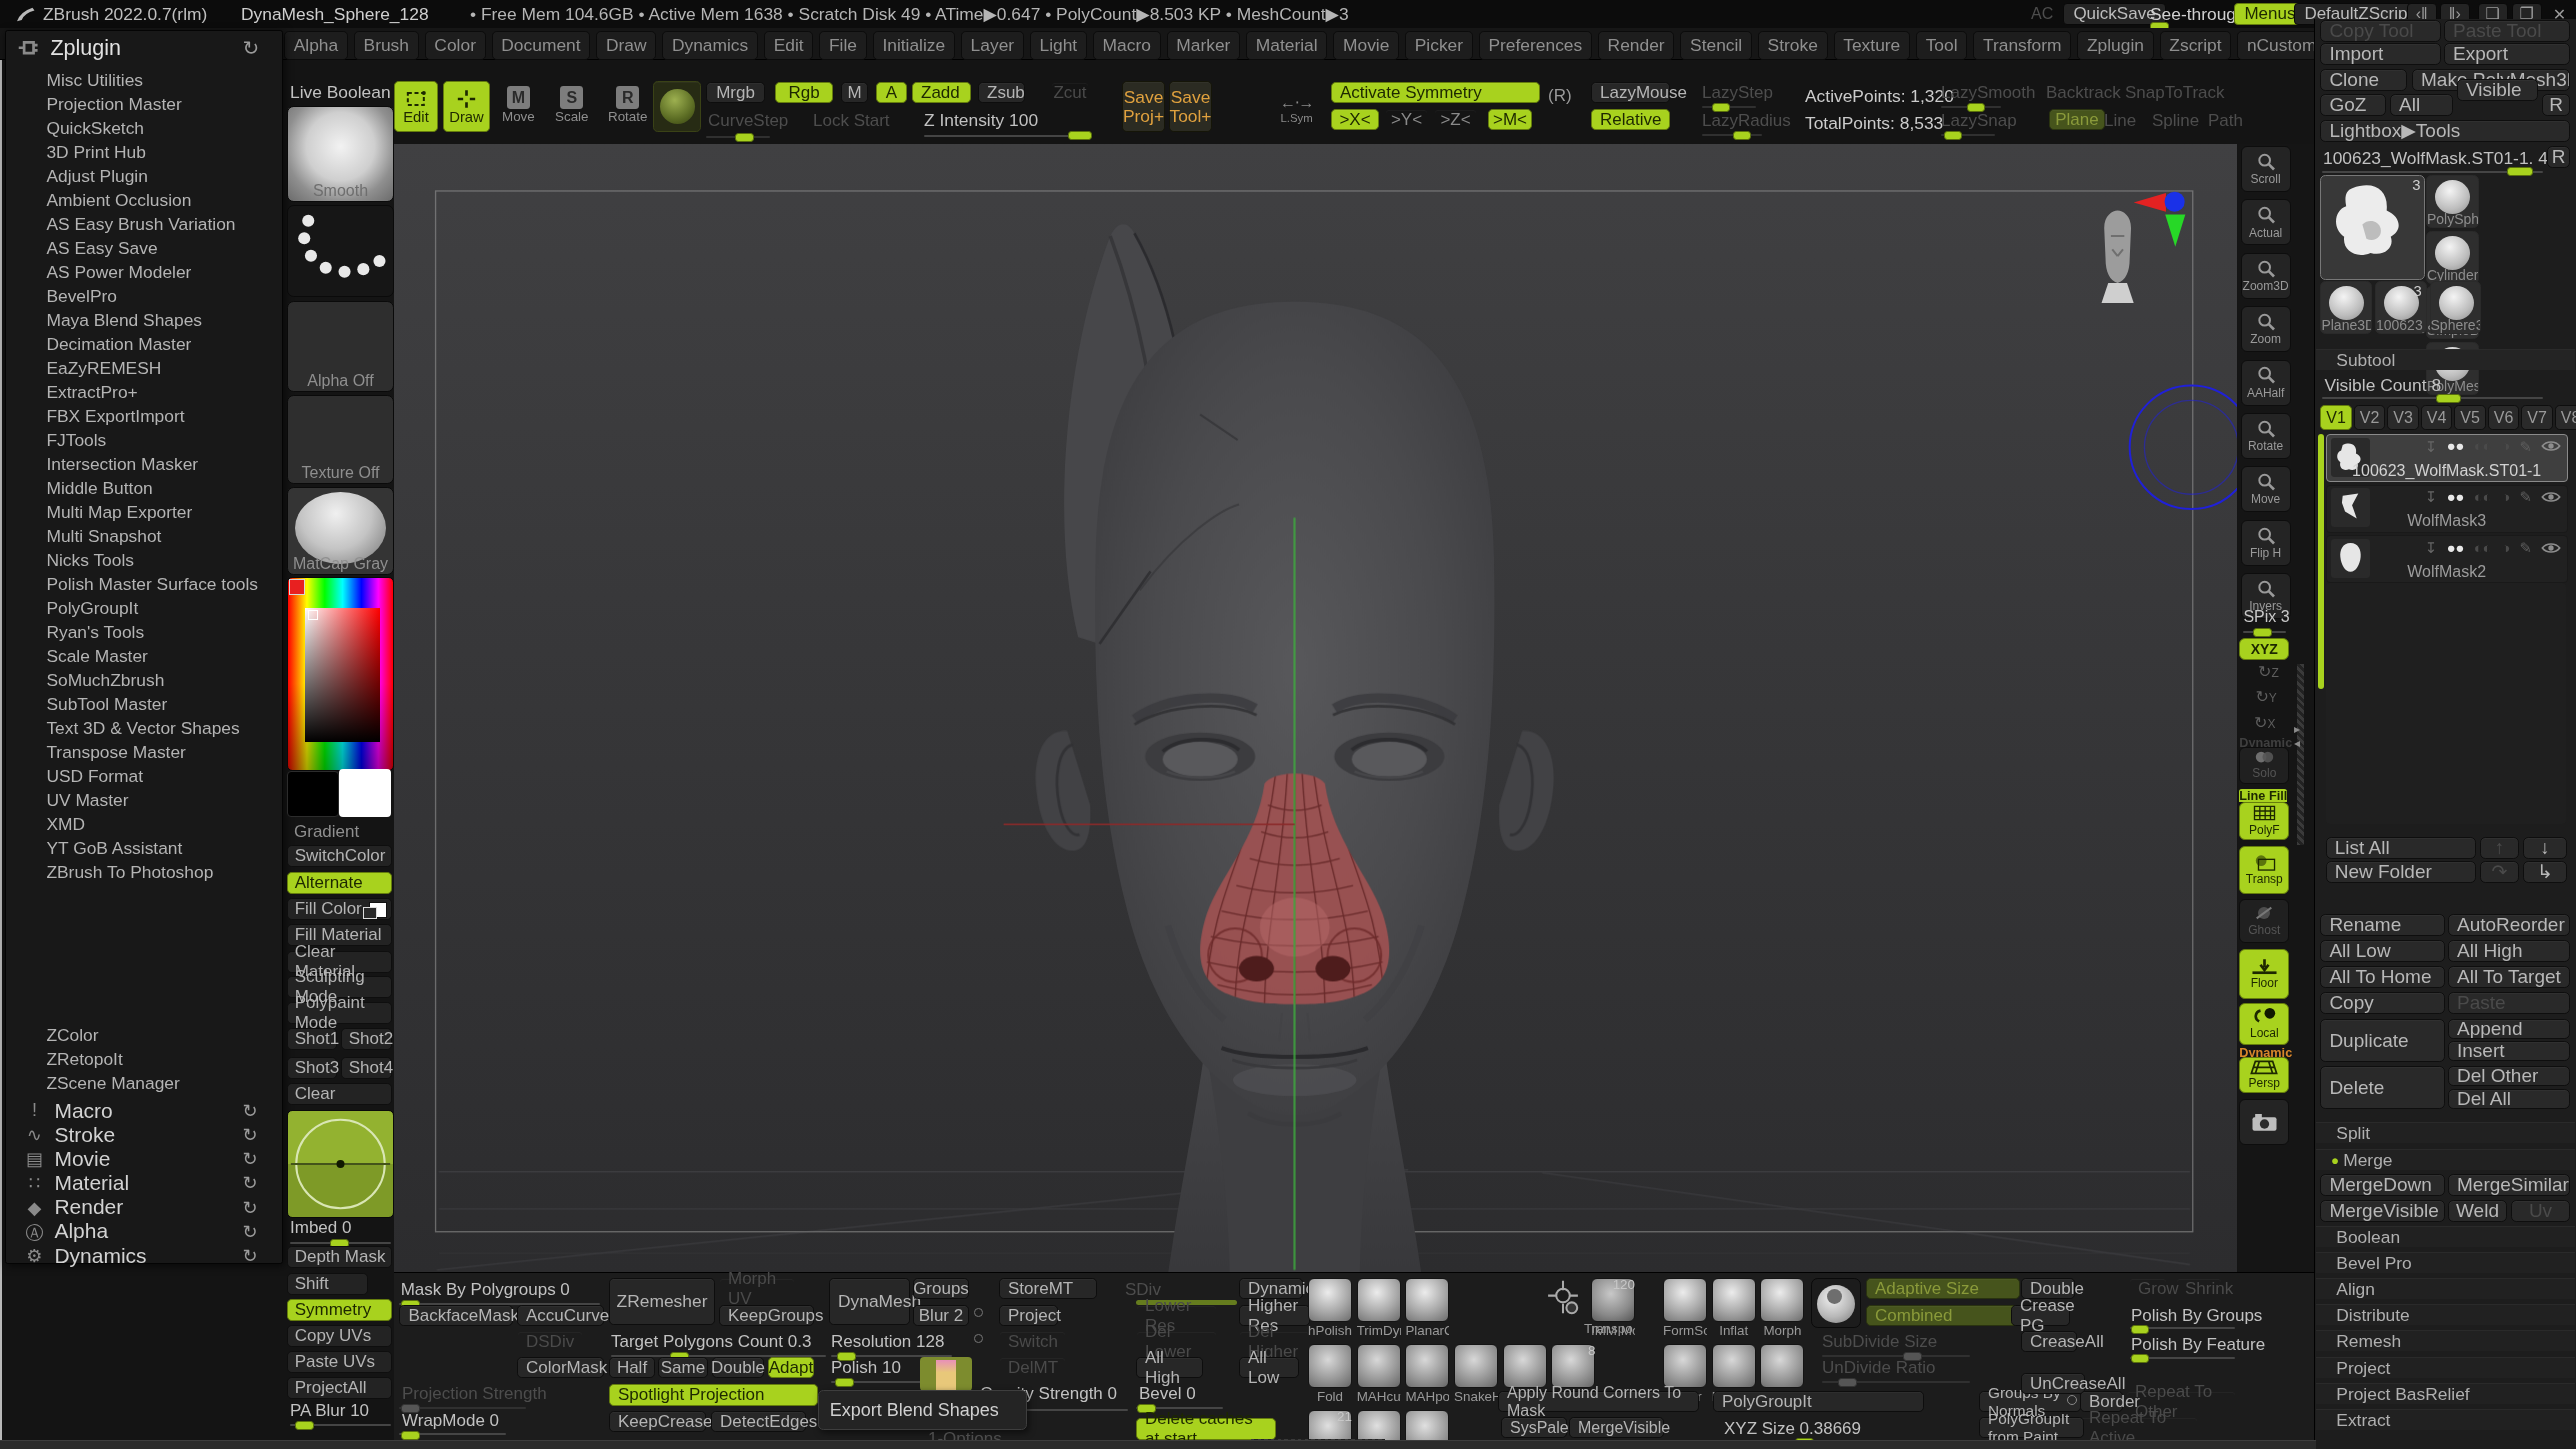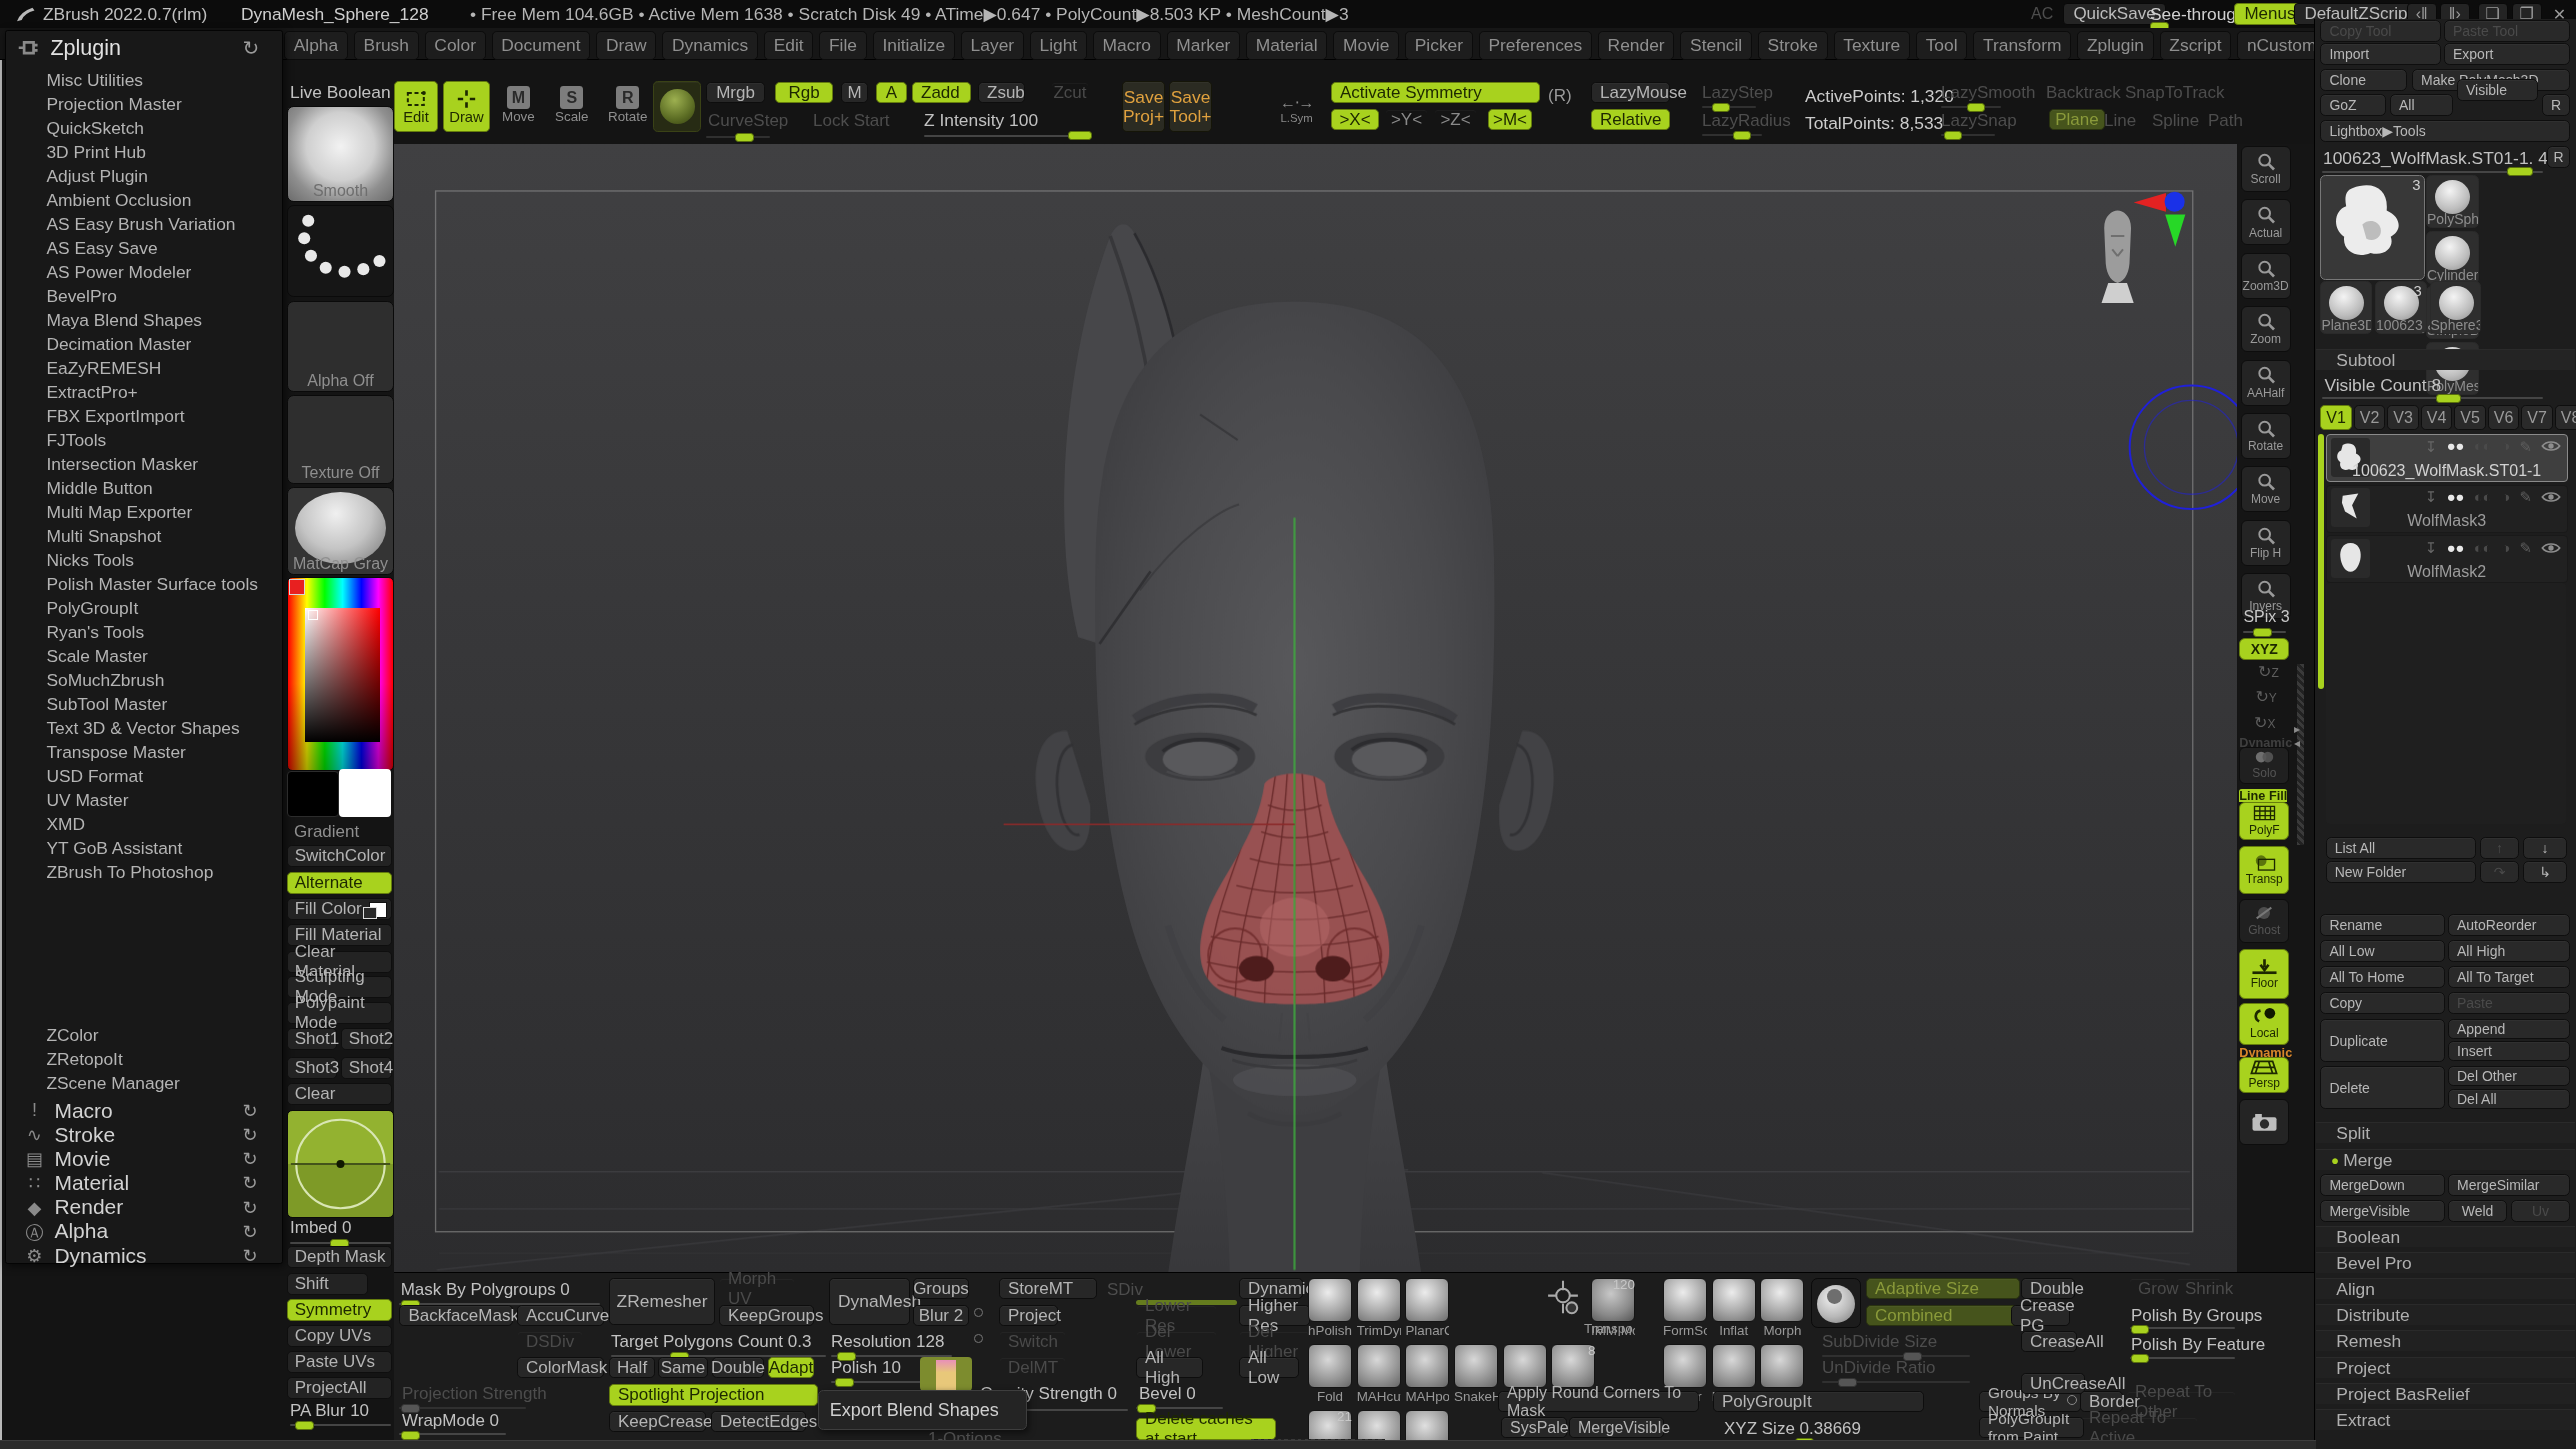--- a/index.html
+++ b/index.html
@@ -51,21 +51,21 @@
 
 #rightstrip{position:absolute;left:2238px;top:144px;width:76px;height:1305px;background:#151515}
 .vbtn{position:absolute;left:1.3px;width:48px;height:44px;background:#242424;border:0.7px solid #0d0d0d;border-radius:6px;display:flex;flex-direction:column;align-items:center;justify-content:center;gap:1.3px}
 .vbtn .vl{font-size:12px;color:#9a9a9a;white-space:nowrap}
 .vbtn.green{background:#a8d21e;border-color:#657d0c}
 .vbtn.green .vl{color:#1d2800}
 .vbtn.dim .vl{color:#555}
 .minihdr{position:absolute;left:1.3px;width:48px;text-align:center;font-size:12.7px;font-weight:bold}
 
 #rightpanel{position:absolute;left:2314px;top:19px;width:262px;height:1430px;background:#1d1d1d;border-left:0.7px solid #000}
-.rbtn{position:absolute;background:#292929;border:0.7px solid #0e0e0e;border-radius:5.4px;color:#b8b8b8;font-size:14px;display:flex;align-items:center;padding:0 8px;height:21.5px;box-sizing:border-box;box-shadow:inset 0 0.7px 0 rgba(255,255,255,.05);white-space:nowrap;overflow:hidden}
+.rbtn{position:absolute;background:#292929;border:0.7px solid #0e0e0e;border-radius:5.4px;color:#b8b8b8;font-size:19px;display:flex;align-items:center;padding:0 8px;height:21.5px;box-sizing:border-box;box-shadow:inset 0 0.7px 0 rgba(255,255,255,.05);white-space:nowrap;overflow:hidden}
 .rbtn.dim{color:#4a4a4a}
 .rbtn.c{justify-content:center;padding:0}
 .sect{position:absolute;left:1.3px;width:259px;height:21px;background:#212121;border-top:0.7px solid #2a2a2a;color:#b0b0b0;font-size:17.4px;display:flex;align-items:center;padding-left:20px;box-sizing:border-box}
 .tool-thumb{position:absolute;background:#2e2e2e;border:0.7px solid #444;border-radius:5.4px;overflow:hidden}
 .tool-thumb .tt{position:absolute;bottom:0;width:100%;text-align:center;font-size:14px;color:#8d8d8d;white-space:nowrap;overflow:hidden}
 .tool-thumb .bdg{position:absolute;top:1.3px;right:4px;font-size:14.8px;color:#cfcfcf}
 .vtab{position:absolute;top:0;height:23px;width:29.5px;background:#2a2a2a;border:0.7px solid #0e0e0e;border-radius:4.7px;color:#9a9a9a;font-size:16px;display:flex;align-items:center;justify-content:center}
 .vtab.green{background:#a8d21e;color:#1d2800;border-color:#657d0c}
 .strow{position:absolute;left:10.7px;width:240px;height:46px;background:#212121;border:0.7px solid #191919;border-radius:4px}
 .strow.sel{background:#3f3f3f;border-color:#8a8a8a}
@@ -874,21 +874,21 @@
     <div class="btn dim" style="left:605px;top:84px;width:67px;background:transparent;border-color:transparent">DelMT</div>
     <span class="lbl" style="left:586px;top:111px">Gravity Strength 0</span>
     <div class="sline" style="left:586px;top:136px;width:148px"></div>
     <div class="nub" style="left:588px;top:133px"></div>
 
     <div class="abs" style="left:424px;top:117px;width:209px;height:40px;background:#242424;border:1.3px solid #3e3e3e;border-radius:5.4px;box-shadow:2px 2.7px 6.7px rgba(0,0,0,.5);display:flex;align-items:center;padding-left:10.7px;box-sizing:border-box;color:#d0d0d0;font-size:18px">
         <span>Export Blend Shapes</span>
       </div>
     <span class="lbl dim" style="left:534px;top:156px">1-Options</span>
 
-    <span class="lbl dim" style="left:713px;top:6.7px">SDiv</span>
+    <span class="lbl dim" style="left:731px;top:6.7px">SDiv</span>
     <div class="abs" style="left:742px;top:27px;width:101px;height:5.4px;background:#657c1e;border-radius:2.7px"></div>
     <div class="btn dim" style="left:742px;top:32px;width:81px;background:transparent;border-color:transparent">Lower Res</div>
     <div class="btn dim" style="left:742px;top:58px;width:81px;background:transparent;border-color:transparent">Del Lower</div>
     <div class="btn" style="left:742px;top:84px;width:67px">All High</div>
     <span class="lbl" style="left:745px;top:111px">Bevel 0</span>
     <div class="sline" style="left:742px;top:134px;width:87px"></div>
     <div class="nub" style="left:743px;top:131px"></div>
     <div class="btn green" style="left:742px;top:145px;width:140px;height:22px">Delete caches at start</div>
 
     <div class="btn" style="left:845px;top:5.4px;width:64px">Dynamic</div>

